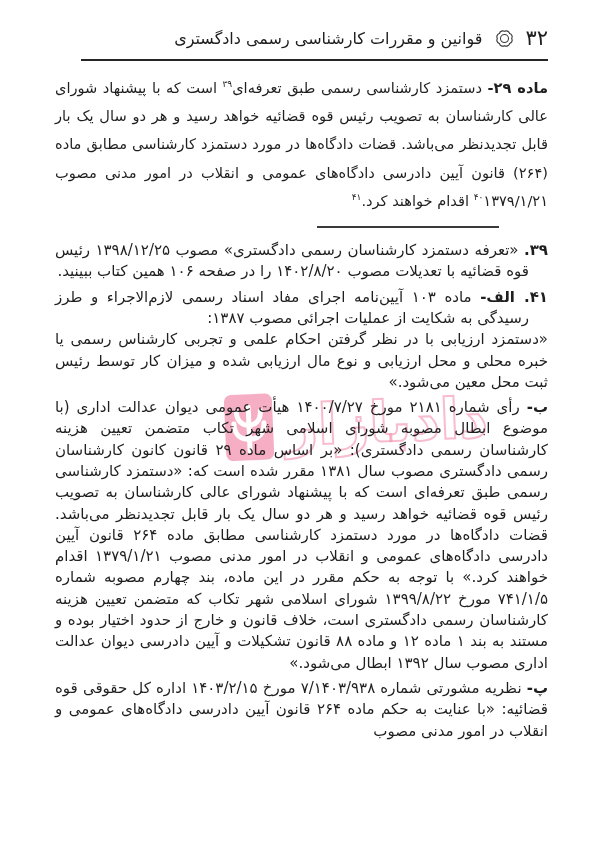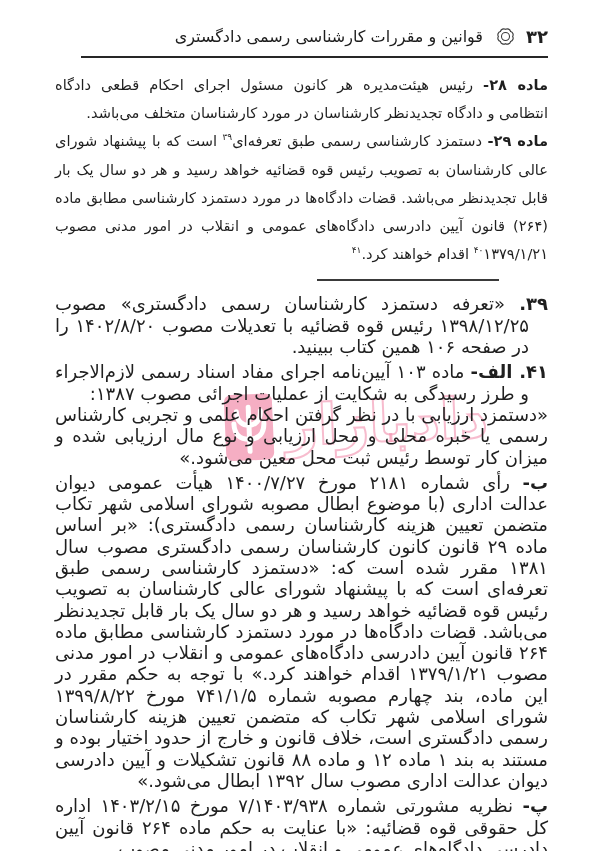--- a/index.html
+++ b/index.html
@@ -20,22 +20,22 @@
     direction:rtl;
     background:transparent;
   }
   
   .hdr{
     display:flex;
     align-items:center;
     gap:10px;
   }
   .pagenum{
-    font-weight:bold;
-    font-size:18px;
+    font-weight:normal;
+    font-size:21px;
     letter-spacing:1px;
   }
   .hicon{display:flex;align-items:center;}
   .hicon svg{width:21px;height:21px;display:block;}
   .htitle{
     font-size:16px;
     padding-right:2px;
     color:#1d1d1d;
   }
   .hrule{
@@ -61,21 +61,21 @@
     font-weight:normal;
   }
   
   .fnsep{
     width:182px;
     height:0;
     border-top:2px solid #3a3a3a;
     margin:11px 49px 9px auto;
   }
   .footnotes{
-    font-size:18px;
+    font-size:15px;
     line-height:21.3px;
     text-align:justify;
     margin-top:12px;
   }
   .fn{margin:0;}
   .fn.hang{
     padding-right:19px;
     text-indent:-19px;
   }
   .fn.gap{margin-top:4px;}
@@ -133,21 +133,20 @@
         <path d="M7.5 0 A3.6 3.6 0 0 1 5.3 5.3 A3.6 3.6 0 0 1 0 7.5 A3.6 3.6 0 0 1 -5.3 5.3 A3.6 3.6 0 0 1 -7.5 0 A3.6 3.6 0 0 1 -5.3 -5.3 A3.6 3.6 0 0 1 0 -7.5 A3.6 3.6 0 0 1 5.3 -5.3 A3.6 3.6 0 0 1 7.5 0 Z" fill="none" stroke="#3a3a3a" stroke-width="1.2"></path>
         <circle r="4.2" fill="none" stroke="#3a3a3a" stroke-width="1.1"></circle>
       </svg>
     </span>
     <span class="htitle">قوانین و مقررات کارشناسی رسمی دادگستری</span>
   </div>
 
   <div class="hrule"></div>
 
   <div class="main">
-    <p><b class="lead">ماده ۲۸-</b><span> رئیس هیئت‌مدیره هر کانون مسئول اجرای احکام قطعی دادگاه انتظامی و دادگاه تجدیدنظر کارشناسان در مورد کارشناسان متخلف می‌باشد.</span></p>
     <p><b class="lead">ماده ۲۹-</b><span> دستمزد کارشناسی رسمی طبق تعرفه‌ای</span><sup class="fnref">۳۹</sup><span> است که با پیشنهاد شورای عالی کارشناسان به تصویب رئیس قوه قضائیه خواهد رسید و هر دو سال یک بار قابل تجدیدنظر می‌باشد. قضات دادگاه‌ها در مورد دستمزد کارشناسی مطابق ماده (۲۶۴) قانون آیین دادرسی دادگاه‌های عمومی و انقلاب در امور مدنی مصوب ۱۳۷۹/۱/۲۱</span><sup class="fnref">۴۰</sup><span> اقدام خواهند کرد.</span><sup class="fnref">۴۱</sup></p>
   </div>
 
   <div class="fnsep"></div>
 
   <div class="footnotes">
     <p class="fn hang"><b>۳۹.</b><span> «تعرفه دستمزد کارشناسان رسمی دادگستری» مصوب ۱۳۹۸/۱۲/۲۵ رئیس قوه قضائیه با تعدیلات مصوب ۱۴۰۲/۸/۲۰ را در صفحه ۱۰۶ همین کتاب ببینید.</span></p>
 
 
     <p class="fn hang gap"><b>۴۱. الف-</b><span> ماده ۱۰۳ آیین‌نامه اجرای مفاد اسناد رسمی لازم‌الاجراء و طرز رسیدگی به شکایت از عملیات اجرائی مصوب ۱۳۸۷:</span></p>

